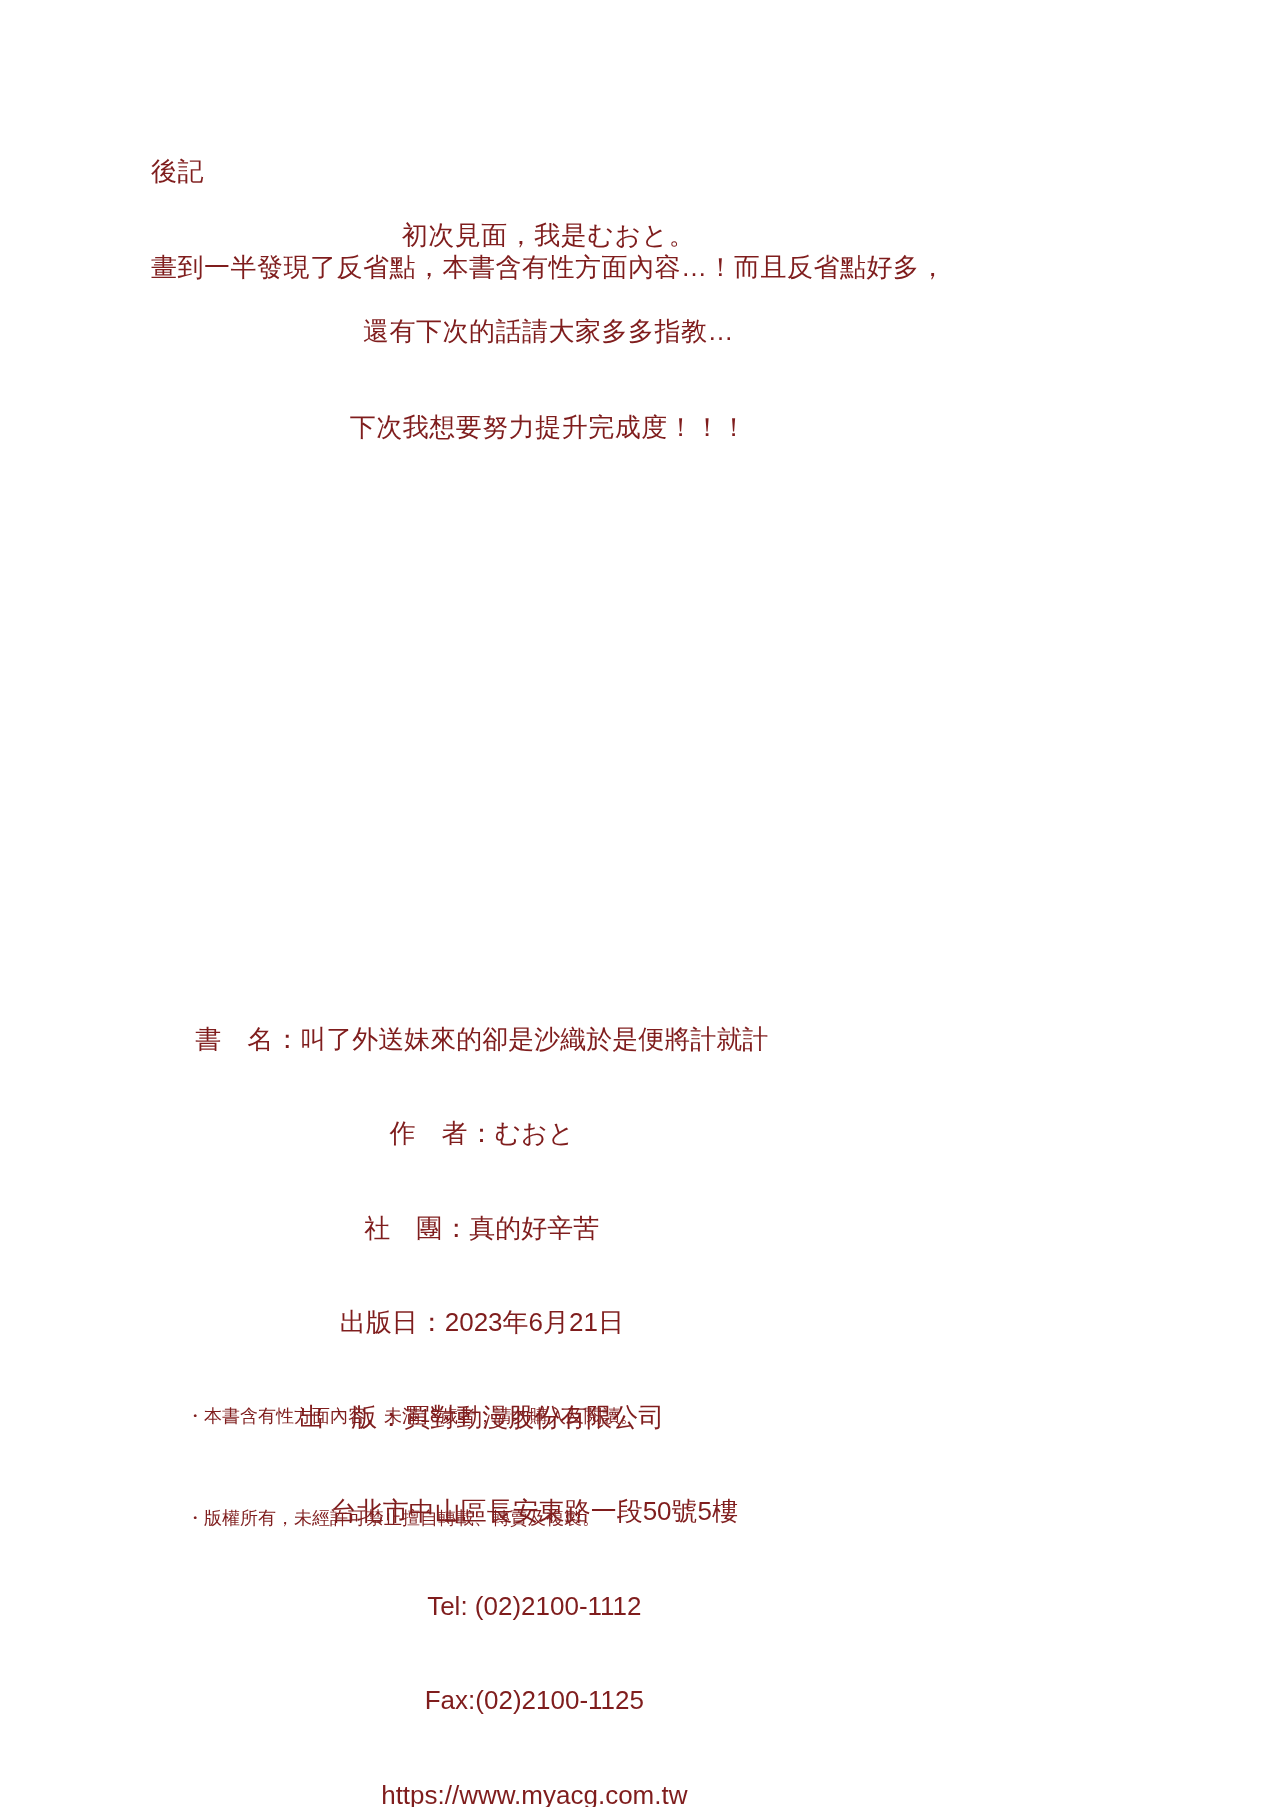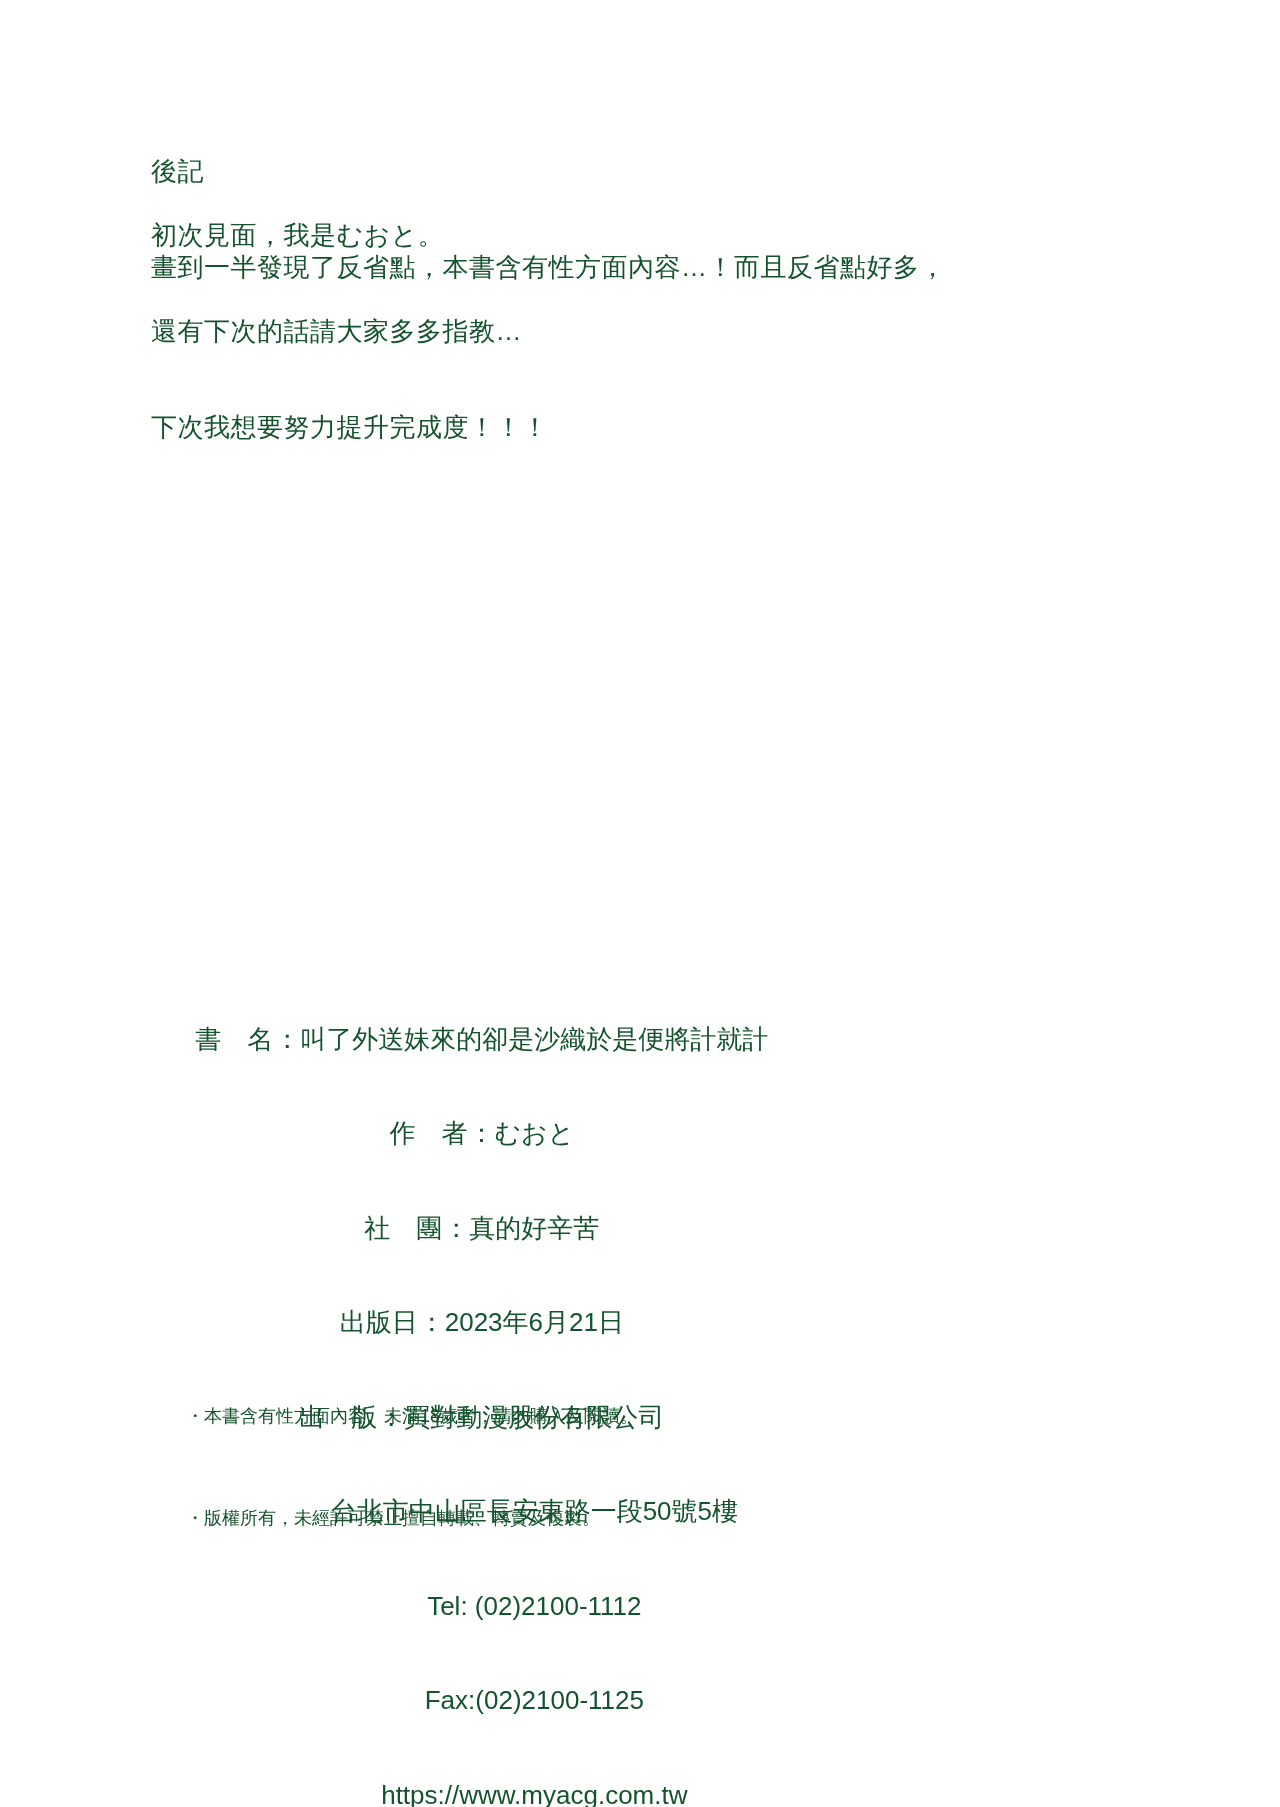--- a/index.html
+++ b/index.html
@@ -1,35 +1,35 @@
 <!DOCTYPE html>
 <html><head>
 <meta charset="utf-8">
 <style>
   html, body { margin: 0; padding: 0; background: #ffffff; }
   .page {
     position: relative;
     width: 1280px;
     height: 1807px;
     background: #ffffff;
-    color: #14532d;
+    color: #7f1d1d;
     font-family: "Liberation Sans", "DejaVu Sans", sans-serif;
     overflow: hidden;
   }
   .block { position: absolute; }
 
   
   .afterword {
     left: 151px;
     top: 155px;
     font-size: 26px;
     line-height: 32px;
     letter-spacing: 0.5px;
   }
-  .afterword .line { min-height: 32px; white-space: pre; }
+  .afterword .line { min-height: 32px; white-space: pre; text-align: center; }
   .afterword .heading { min-height: 32px; white-space: pre; }
 
   
   .colophon {
     left: 151px;
     top: 992px;
     font-size: 26px;
     line-height: 31.5px;
   }
   .colophon .row { min-height: 31.5px; white-space: pre; text-align: center; }

